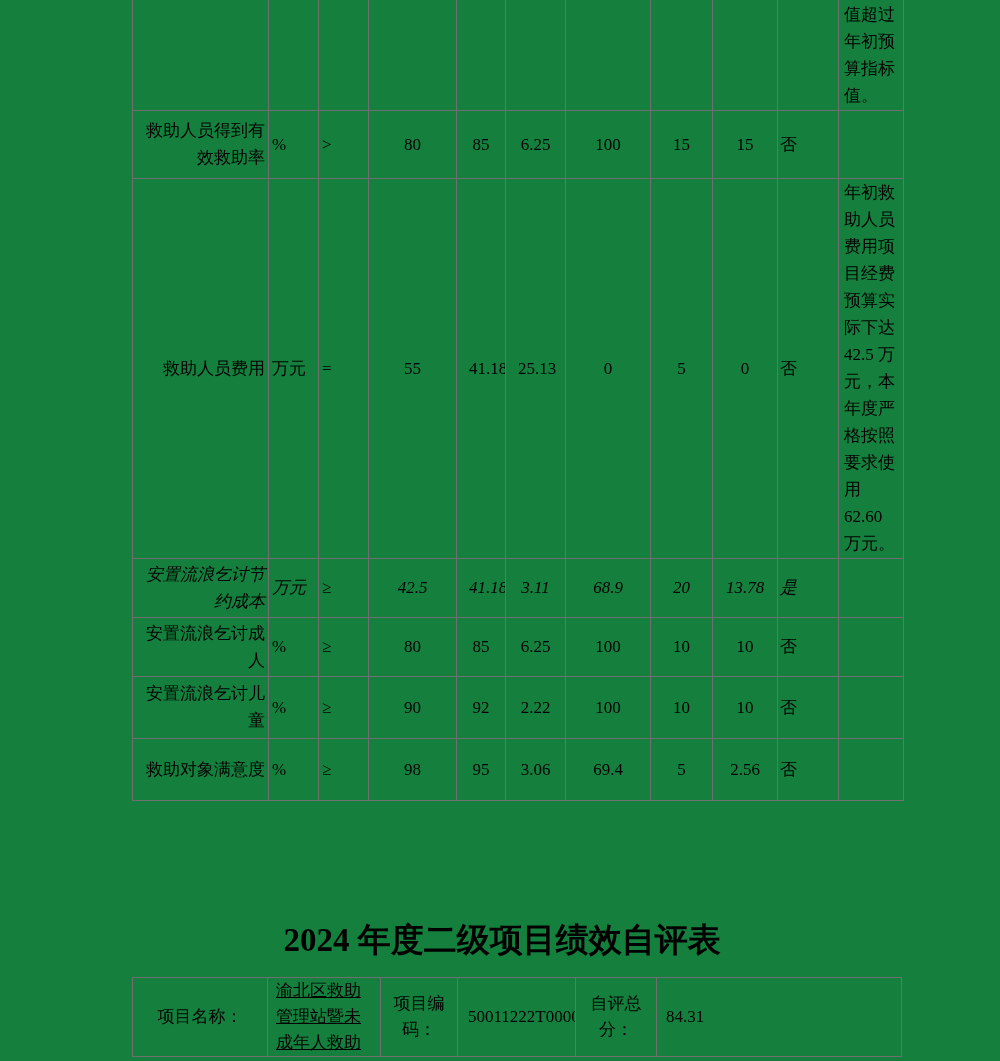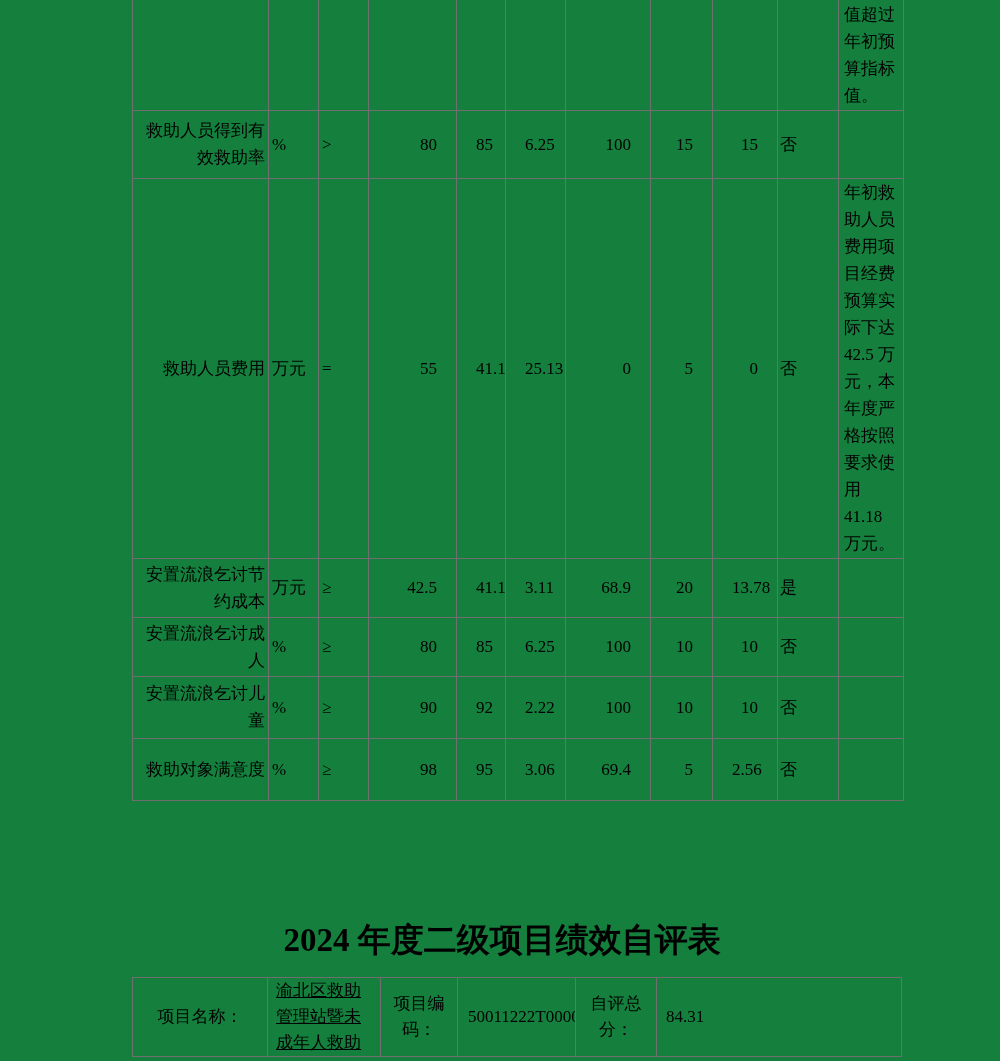--- a/index.html
+++ b/index.html
@@ -25,28 +25,28 @@
     overflow: hidden;
     word-break: normal;
   }
   
   #indicator-table { left: 132px; top: 0; width: 771px; }
   #indicator-table tr.r1 td { border-top: none; }
   tr.r1 { height: 110px; }
   tr.r2 { height: 68px; }
   tr.r3 { height: 55px; }
   tr.r4 { height: 380px; }
-  tr.r5 { height: 59px; }
+  tr.r5 { height: 59px; font-style: italic; }
   tr.r6 { height: 59px; }
   tr.r7 { height: 62px; }
   tr.r8 { height: 62px; }
   .c-name   { text-align: right;  padding: 0 3px; }
   .c-unit   { text-align: left;  padding: 0 3px; }
   .c-op     { text-align: left;  padding: 0 3px; }
-  .c-num    { text-align: right; padding: 0 19px; }
+  .c-num    { text-align: center; padding: 0 12px; }
   .c-flag   { text-align: left;  padding: 0 2px; }
   .c-remark { text-align: left;  padding: 0 5px; vertical-align: middle; }
   
   .section-title {
     position: absolute;
     left: 132px;
     top: 916px;
     width: 740px;
     text-align: center;
     font-size: 33px;
@@ -115,21 +115,21 @@
         <td class="c-name">救助人员费用</td>
         <td class="c-unit">万元</td>
         <td class="c-op">=</td>
         <td class="c-num">55</td>
         <td class="c-num">41.18</td>
         <td class="c-num">25.13</td>
         <td class="c-num">0</td>
         <td class="c-num">5</td>
         <td class="c-num">0</td>
         <td class="c-flag">否</td>
-        <td class="c-remark">年初救助人员费用项目经费预算实际下达 42.5 万元，本年度严格按照要求使用 41.18 万元。</td>
+        <td class="c-remark">年初救助人员费用项目经费预算实际下达 42.5 万元，本年度严格按照要求使用 62.60 万元。</td>
       </tr>
       <tr class="r5">
         <td class="c-name">安置流浪乞讨节约成本</td>
         <td class="c-unit">万元</td>
         <td class="c-op">≥</td>
         <td class="c-num">42.5</td>
         <td class="c-num">41.18</td>
         <td class="c-num">3.11</td>
         <td class="c-num">68.9</td>
         <td class="c-num">20</td>

